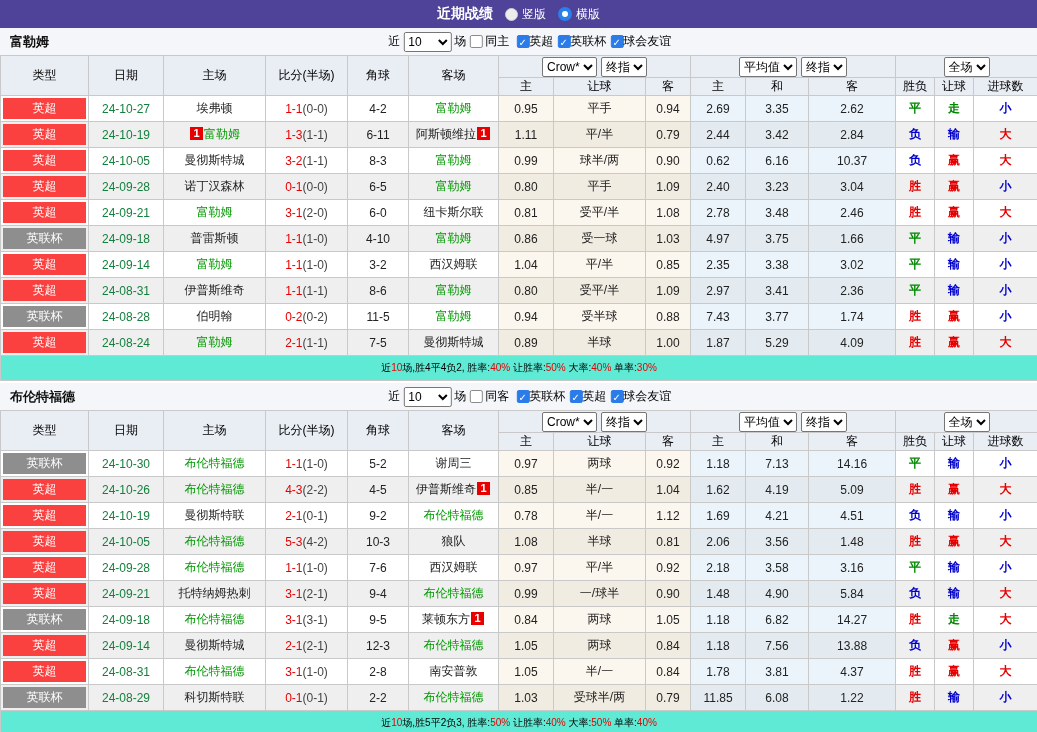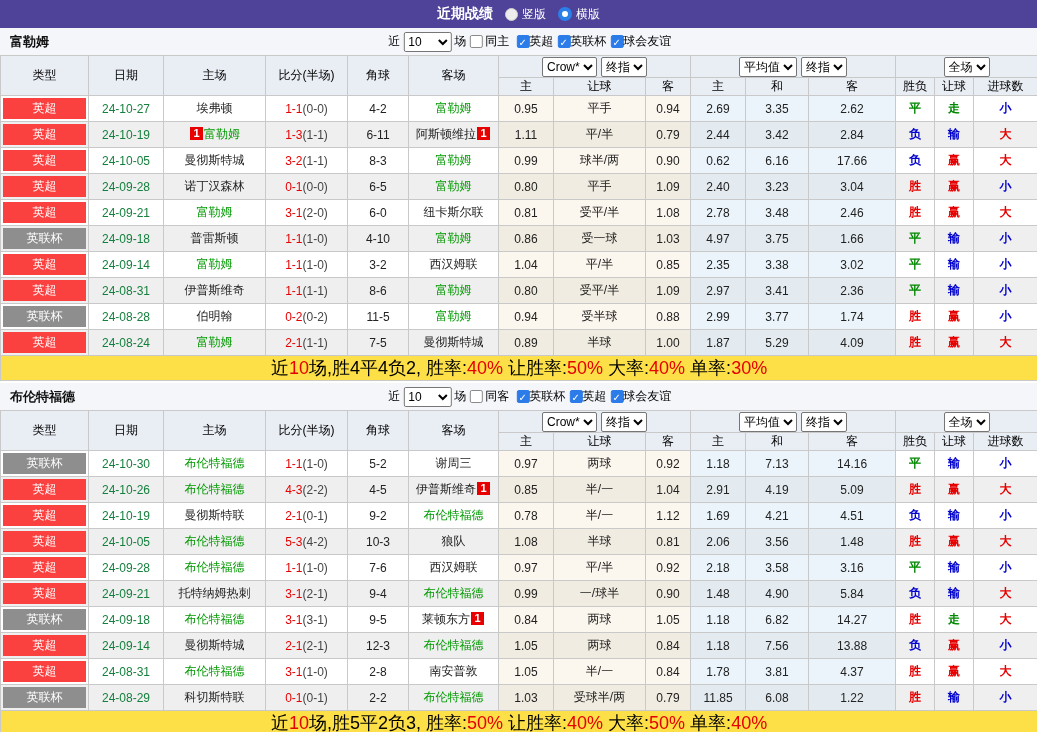--- a/index.html
+++ b/index.html
@@ -68,21 +68,21 @@
   .badge-type { margin:2px; height:21px; line-height:21px; color:#fff; font-size:12px; }
   .c-date { color:#15803d; }
   .team-focal { color:var(--team-green); }
   .c-score .main { color:var(--score-red); }
   .c-score .half { color:#444; }
   .card {
     display:inline-block; min-width:11px; height:13px; line-height:13px;
     background:#e80000; color:#fff; font-size:11px; font-weight:bold;
     padding:0 1px; margin:0 1px; vertical-align:1px;
   }
-  tfoot td.summary { height:24px; background:#fde047; font-size:18px; color:#000; }
+  tfoot td.summary { height:24px; background:#5eead4; font-size:10px; color:#000; }
   tfoot td.summary span.seg-r { color:var(--accent-red); }
 </style>
 </head>
 <body>
 
 <div class="topbar">
   <span class="title">近期战绩</span>
   <span class="radio-item">
     <span class="radio unsel"></span>
     <span>竖版</span>
@@ -211,21 +211,21 @@
   <td class="c-date">24-10-05</td>
   <td class="c-team"><span>曼彻斯特城</span></td>
   <td class="c-score"><span class="main">3-2</span><span class="half">(1-1)</span></td>
   <td class="c-corner">8-3</td>
   <td class="c-team"><span class="team-focal">富勒姆</span></td>
   <td class="cream">0.99</td>
   <td class="cream">球半/两</td>
   <td class="cream">0.90</td>
   <td class="avgc">0.62</td>
   <td class="avgc">6.16</td>
-  <td class="avgc">17.66</td>
+  <td class="avgc">10.37</td>
   <td class="res" style="color: rgb(0, 0, 205);">负</td>
   <td class="res" style="color: rgb(230, 0, 0);">赢</td>
   <td class="res" style="color: rgb(230, 0, 0);">大</td>
 </tr>
 
 <tr class="even">
   <td class="c-type">
               <div class="badge-type" style="background: rgb(251, 64, 64);">英超</div>
             </td>
   <td class="c-date">24-09-28</td>
@@ -329,21 +329,21 @@
               <div class="badge-type" style="background: rgb(142, 142, 142);">英联杯</div>
             </td>
   <td class="c-date">24-08-28</td>
   <td class="c-team"><span>伯明翰</span></td>
   <td class="c-score"><span class="main">0-2</span><span class="half">(0-2)</span></td>
   <td class="c-corner">11-5</td>
   <td class="c-team"><span class="team-focal">富勒姆</span></td>
   <td class="cream">0.94</td>
   <td class="cream">受半球</td>
   <td class="cream">0.88</td>
-  <td class="avgc">2.99</td>
+  <td class="avgc">7.43</td>
   <td class="avgc">3.77</td>
   <td class="avgc">1.74</td>
   <td class="res" style="color: rgb(230, 0, 0);">胜</td>
   <td class="res" style="color: rgb(230, 0, 0);">赢</td>
   <td class="res" style="color: rgb(0, 0, 205);">小</td>
 </tr>
 
 <tr class="even">
   <td class="c-type">
               <div class="badge-type" style="background: rgb(251, 64, 64);">英超</div>
@@ -467,21 +467,21 @@
               <div class="badge-type" style="background: rgb(251, 64, 64);">英超</div>
             </td>
   <td class="c-date">24-10-26</td>
   <td class="c-team"><span class="team-focal">布伦特福德</span></td>
   <td class="c-score"><span class="main">4-3</span><span class="half">(2-2)</span></td>
   <td class="c-corner">4-5</td>
   <td class="c-team"><span>伊普斯维奇</span><span class="card">1</span></td>
   <td class="cream">0.85</td>
   <td class="cream">半/一</td>
   <td class="cream">1.04</td>
-  <td class="avgc">2.91</td>
+  <td class="avgc">1.62</td>
   <td class="avgc">4.19</td>
   <td class="avgc">5.09</td>
   <td class="res" style="color: rgb(230, 0, 0);">胜</td>
   <td class="res" style="color: rgb(230, 0, 0);">赢</td>
   <td class="res" style="color: rgb(230, 0, 0);">大</td>
 </tr>
 
 <tr>
   <td class="c-type">
               <div class="badge-type" style="background: rgb(251, 64, 64);">英超</div>

